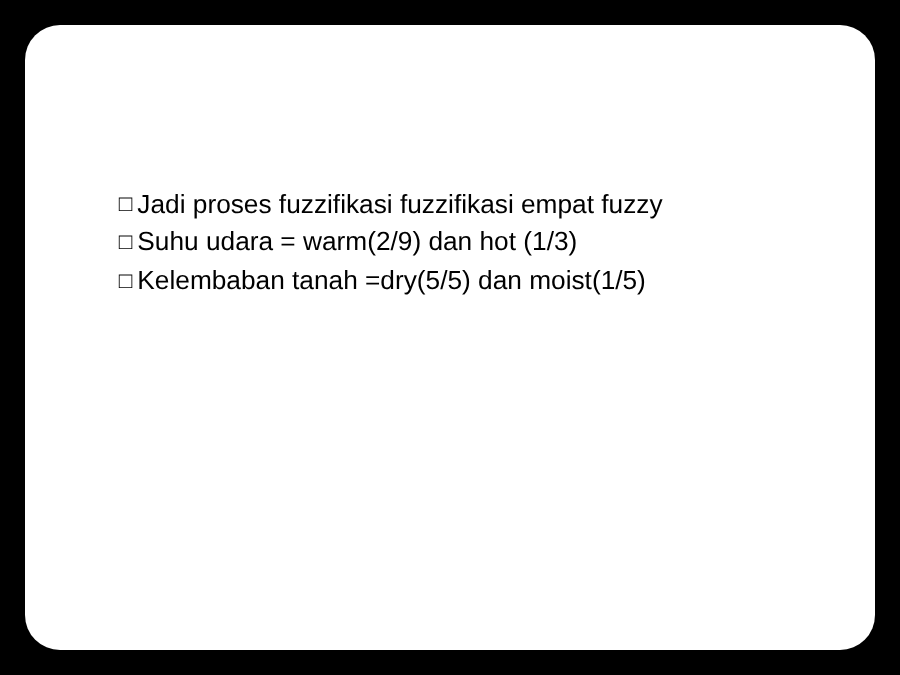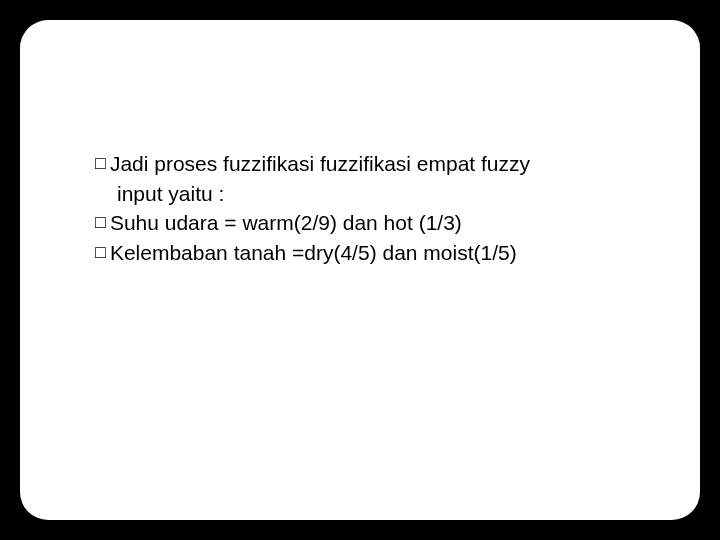--- a/index.html
+++ b/index.html
@@ -50,26 +50,25 @@
 </head>
 <body>
 
 <div class="slide">
   <div class="content">
 
     <div class="bullet-item">
       <span class="bullet-marker">□</span>
       <span class="bullet-text">Jadi proses fuzzifikasi fuzzifikasi empat  fuzzy</span>
     </div>
-    <div class="continuation">input yaitu :</div>
 
     <div class="bullet-item">
       <span class="bullet-marker">□</span>
       <span class="bullet-text">Suhu udara = warm(2/9) dan hot (1/3)</span>
     </div>
 
     <div class="bullet-item">
       <span class="bullet-marker">□</span>
-      <span class="bullet-text">Kelembaban tanah =dry(4/5) dan moist(1/5)</span>
+      <span class="bullet-text">Kelembaban tanah =dry(5/5) dan moist(1/5)</span>
     </div>
 
   </div>
 </div>
 
 </body></html>

